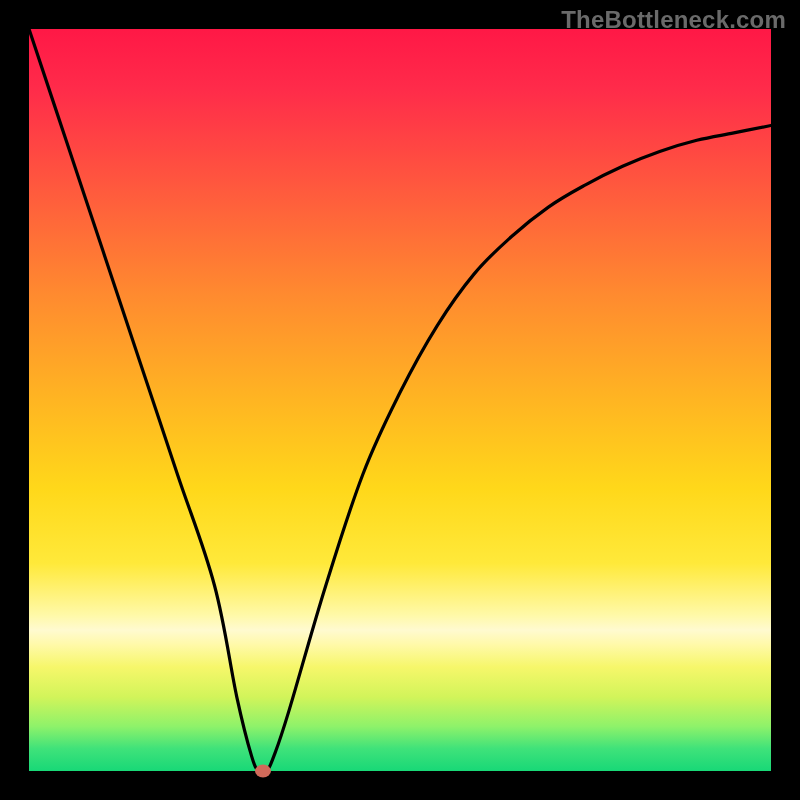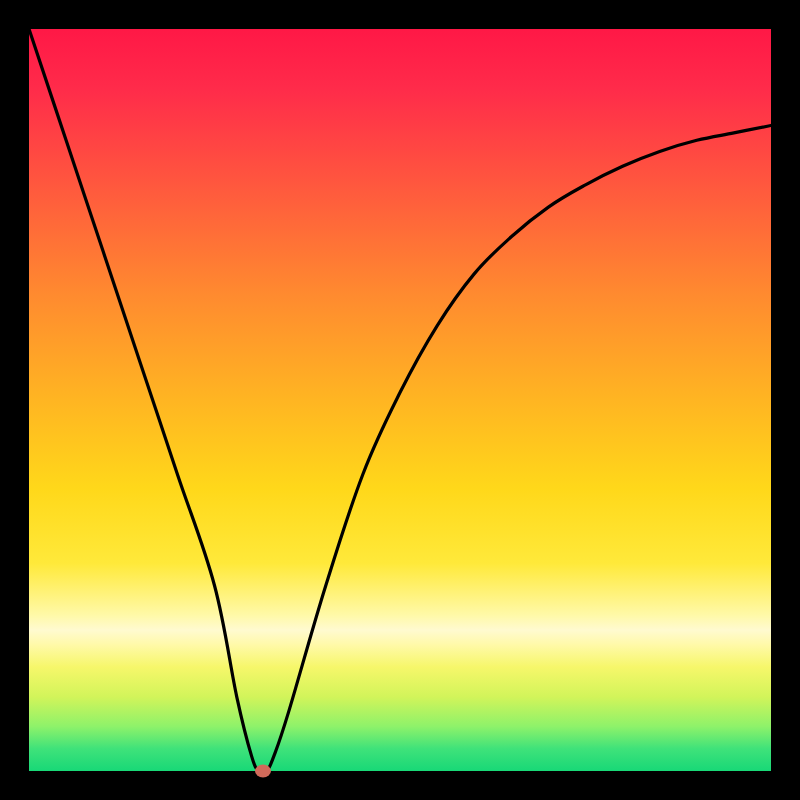--- a/index.html
+++ b/index.html
@@ -59,20 +59,21 @@
     height: 13px;
     background: #d06a5a;
     border-radius: 50%;
     transform: translate(-50%, -50%);
   }
 </style>
 </head>
 <body>
 
 <div class="frame">
+  <div class="watermark">TheBottleneck.com</div>
 
   <div class="plot">
     <svg class="curve" viewBox="0 0 742 742" preserveAspectRatio="none">
       <path id="curve-path" d="M 0,0 C 6.678,20.034000000000013 23.744,71.23200000000006 37.1,111.30000000000007 C 50.456,151.36800000000008 60.84400000000001,182.53200000000004 74.2,222.60000000000002 C 87.556,262.668 97.944,293.832 111.3,333.9 C 124.65599999999999,373.96799999999996 135.044,405.132 148.4,445.2 C 161.756,485.268 174.8152,516.432 185.5,556.5 C 196.1848,596.568 201.08200000000002,637.0812 207.76000000000002,667.8 C 214.43800000000002,698.5187999999999 218.5932,713.804 222.6,727.16 C 226.6068,740.516 227.3488,739.3288 230.02,742 C 232.6912,744.6712 234.7688,744.6712 237.44,742 C 240.1112,739.3288 240.85320000000002,737.8448 244.86,727.16 C 248.8668,716.4752 250.3508,713.3588 259.7,682.64 C 269.0492,651.9212 283.444,599.2392 296.8,556.5 C 310.156,513.7608 320.54400000000004,479.9256 333.90000000000003,445.2 C 347.25600000000003,410.4744 357.644,390.292 371,363.58 C 384.356,336.868 394.744,318.1696 408.1,296.8 C 421.456,275.4304 431.844,260.88719999999995 445.2,244.85999999999996 C 458.556,228.83279999999996 468.944,219.7804 482.3,207.76 C 495.656,195.7396 506.044,187.42920000000004 519.4,178.08000000000004 C 532.756,168.73080000000004 543.144,163.16579999999993 556.5,155.81999999999994 C 569.856,148.47419999999994 580.244,143.28020000000006 593.6,137.2700000000001 C 606.956,131.25980000000013 617.3439999999999,127.10460000000006 630.6999999999999,122.43000000000006 C 644.0559999999999,117.75540000000007 654.4440000000001,114.63900000000008 667.8000000000001,111.30000000000007 C 681.1560000000001,107.96100000000006 691.544,106.5512 704.9,103.88 C 718.256,101.2088 735.322,97.79560000000004 742,96.46000000000004" fill="none" stroke="#000" stroke-width="3.2" stroke-linecap="round" stroke-linejoin="round"></path>
     </svg>
     <div id="marker" class="marker" style="left: 233.73px; top: 742px; background: rgb(208, 106, 90);"></div>
   </div>
 </div>
 
 </body></html>

